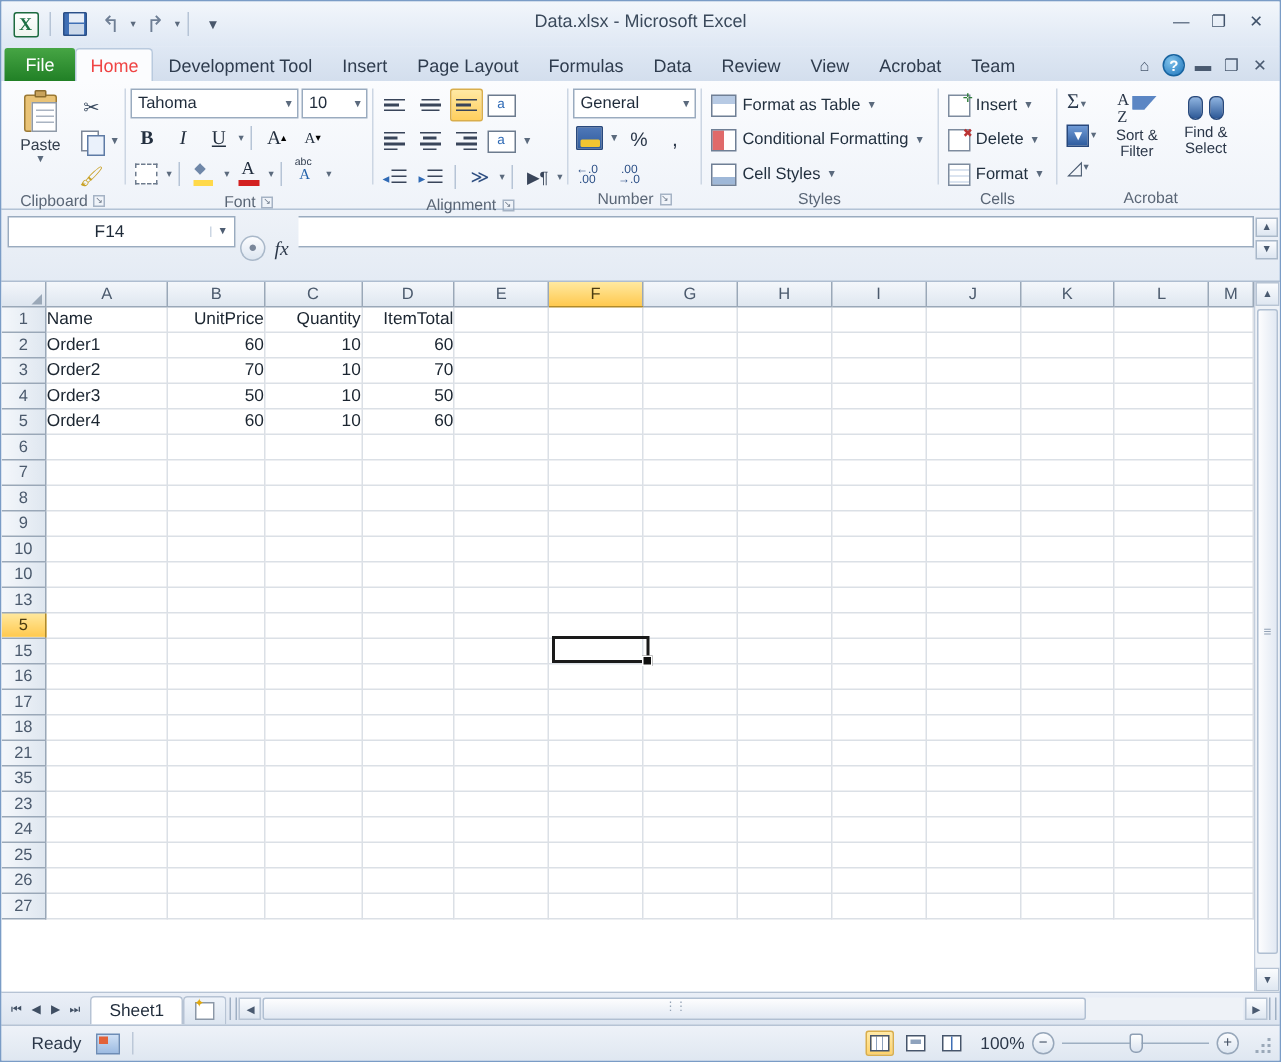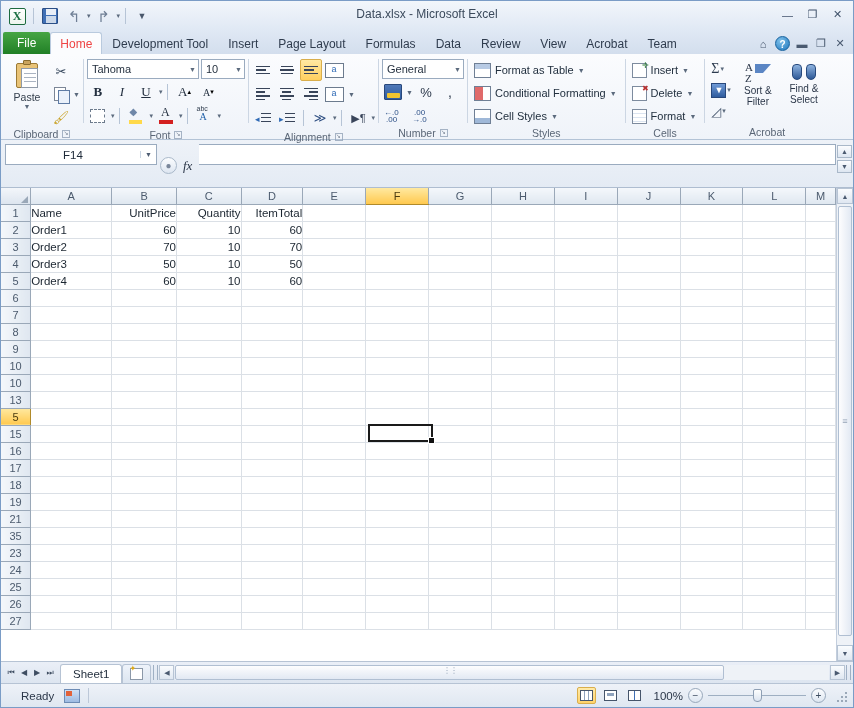--- a/index.html
+++ b/index.html
@@ -1036,36 +1036,20 @@
               <td class="cell" style="width: 64px;"></td>
               <td class="cell" style="width: 64px;"></td>
               <td class="cell" style="width: 64px;"></td>
               <td class="cell" style="width: 64px;"></td>
               <td class="cell" style="width: 64px;"></td>
               <td class="cell" style="width: 64px;"></td>
               <td class="cell" style="width: 30px;"></td>
             </tr>
             <tr>
               <td class="rowh">18</td>
-              <td class="cell" style="width: 82px;"></td>
-              <td class="cell" style="width: 65px;"></td>
-              <td class="cell" style="width: 65px;"></td>
-              <td class="cell" style="width: 62px;"></td>
-              <td class="cell" style="width: 64px;"></td>
-              <td class="cell" style="width: 64px;"></td>
-              <td class="cell" style="width: 64px;"></td>
-              <td class="cell" style="width: 64px;"></td>
-              <td class="cell" style="width: 64px;"></td>
-              <td class="cell" style="width: 64px;"></td>
-              <td class="cell" style="width: 64px;"></td>
-              <td class="cell" style="width: 64px;"></td>
-              <td class="cell" style="width: 30px;"></td>
-            </tr>
-            <tr>
-              <td class="rowh">19</td>
               <td class="cell" style="width: 82px;"></td>
               <td class="cell" style="width: 65px;"></td>
               <td class="cell" style="width: 65px;"></td>
               <td class="cell" style="width: 62px;"></td>
               <td class="cell" style="width: 64px;"></td>
               <td class="cell" style="width: 64px;"></td>
               <td class="cell" style="width: 64px;"></td>
               <td class="cell" style="width: 64px;"></td>
               <td class="cell" style="width: 64px;"></td>
               <td class="cell" style="width: 64px;"></td>

